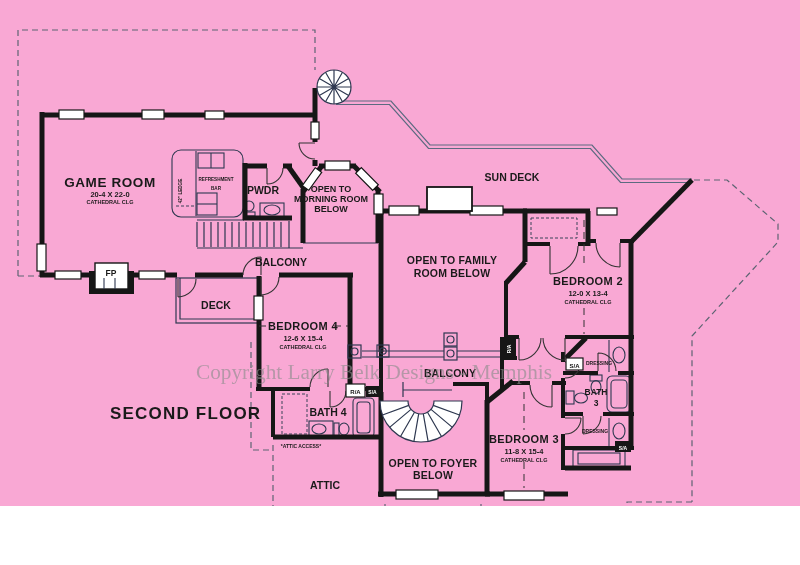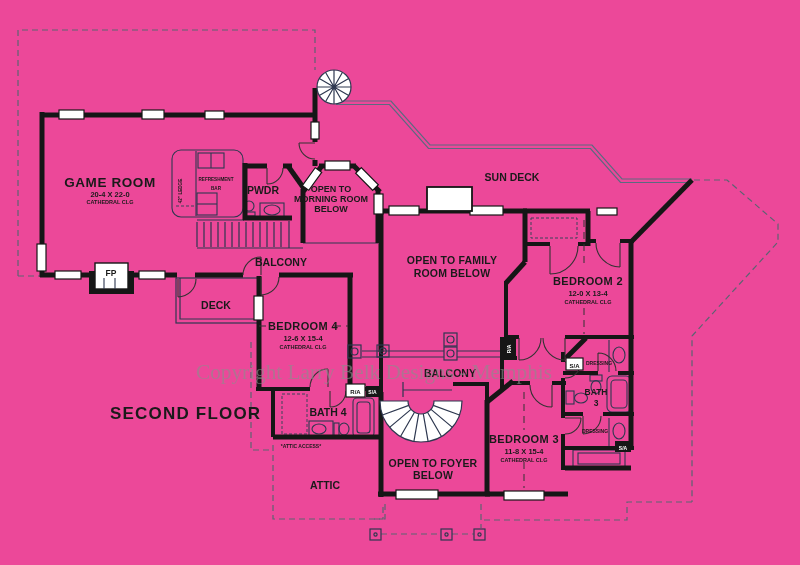--- a/index.html
+++ b/index.html
@@ -1,16 +1,16 @@
 <!DOCTYPE html>
 <html><head>
 <meta charset="utf-8">
 <style>
   html,body{margin:0;padding:0;background:#ffffff;}
-  #stage{position:relative;width:800px;height:565px;background:#ec4899;overflow:hidden;}
+  #stage{position:relative;width:800px;height:506px;background:#f9a8d4;overflow:hidden;}
   svg{position:absolute;left:0;top:0;}
   .lbl{font-family:"Liberation Sans",sans-serif;fill:#1a1a1a;text-anchor:middle;font-weight:bold;}
   .room{font-size:11px;letter-spacing:.4px;}
   .big{font-size:13.5px;letter-spacing:.6px;}
   .dims{font-size:7.5px;}
   .clg{font-size:5.5px;}
   .open{font-size:10.5px;letter-spacing:.2px;}
   .med{font-size:10.5px;}
   .small{font-size:5px;}
   .tiny{font-size:4.6px;}

